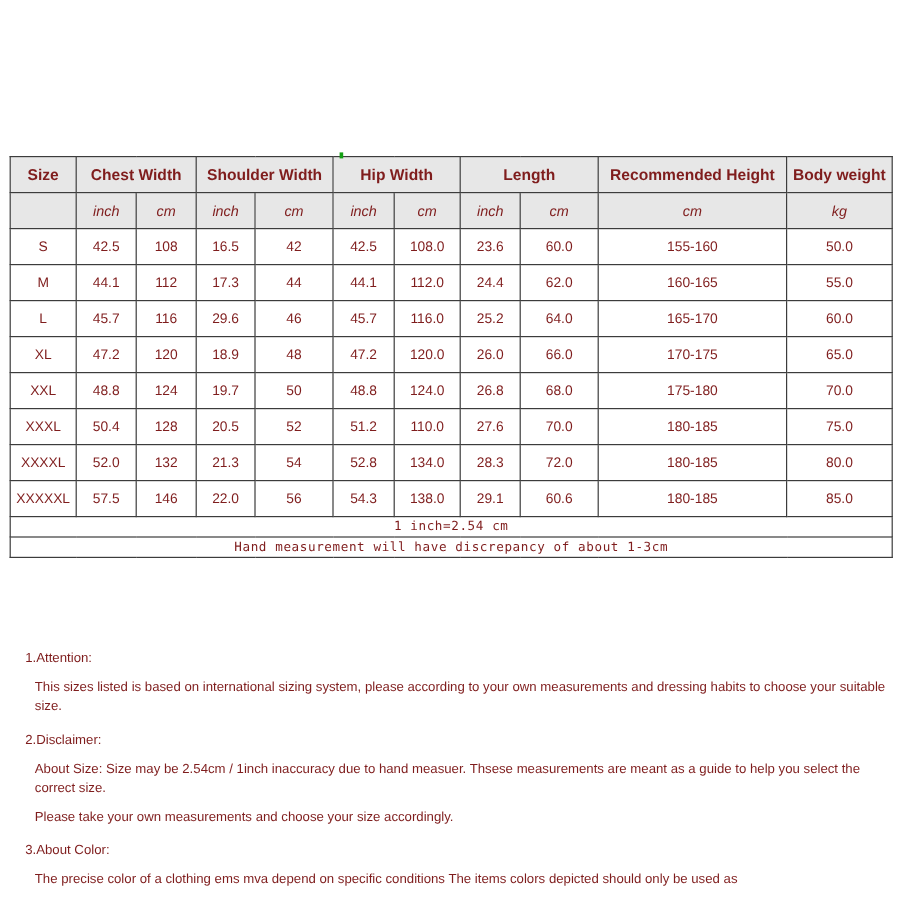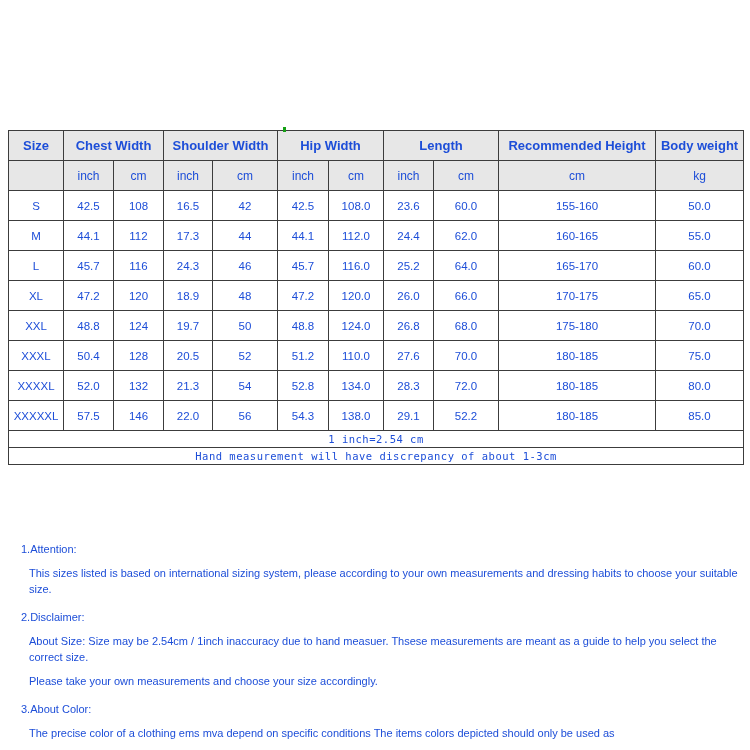--- a/index.html
+++ b/index.html
@@ -1,25 +1,25 @@
 <!DOCTYPE html>
 <html><head>
 <meta charset="utf-8">
 <style>
   html,body{margin:0;padding:0;background:#ffffff;}
   #page{position:relative;width:750px;height:750px;background:#ffffff;overflow:hidden;
-        font-family:"Liberation Sans",sans-serif;color:#1d4ed8;}
+        font-family:"Liberation Sans",sans-serif;color:#7f1d1d;}
   
   #size-table-wrap{position:absolute;left:8px;top:130px;width:735px;}
   table.size-chart{border-collapse:collapse;table-layout:fixed;width:735px;}
   table.size-chart td,table.size-chart th{
     border:1px solid #3c3c3c;text-align:center;vertical-align:middle;
     padding:0;overflow:hidden;white-space:nowrap;}
   table.size-chart th{font-weight:bold;font-size:13px;height:29px;}
-  tr.subhead td{font-size:12px;height:29px;}
+  tr.subhead td{font-size:12px;height:29px;font-style:italic;}
   tr.datarow td{font-size:11.5px;height:29px;}
   tr.footnote td{font-size:10.5px;font-weight:normal;height:16px;
     font-family:"DejaVu Sans Mono",monospace;letter-spacing:0.5px;}
   .shade{background:#e7e7e7;}
   
   #green-marker{position:absolute;left:283px;top:127px;width:3px;height:5px;background:#14a014;}
   
   #notes{position:absolute;left:21px;top:541px;width:740px;font-size:11px;line-height:16px;}
   .note-group{margin-bottom:12px;}
   .note-title{margin:0;}
@@ -93,21 +93,21 @@
             <td>112.0</td>
             <td>24.4</td>
             <td>62.0</td>
             <td>160-165</td>
             <td>55.0</td>
           </tr>
           <tr class="datarow">
             <td>L</td>
             <td>45.7</td>
             <td>116</td>
-            <td>24.3</td>
+            <td>29.6</td>
             <td>46</td>
             <td>45.7</td>
             <td>116.0</td>
             <td>25.2</td>
             <td>64.0</td>
             <td>165-170</td>
             <td>60.0</td>
           </tr>
           <tr class="datarow">
             <td>XL</td>
@@ -163,21 +163,21 @@
           </tr>
           <tr class="datarow">
             <td>XXXXXL</td>
             <td>57.5</td>
             <td>146</td>
             <td>22.0</td>
             <td>56</td>
             <td>54.3</td>
             <td>138.0</td>
             <td>29.1</td>
-            <td>52.2</td>
+            <td>60.6</td>
             <td>180-185</td>
             <td>85.0</td>
           </tr>
         </tbody>
       <tbody>
         <tr class="footnote">
           <td colspan="11">1 inch=2.54 cm</td>
         </tr>
         <tr class="footnote">
           <td colspan="11">Hand measurement will have discrepancy of about 1-3cm</td>

